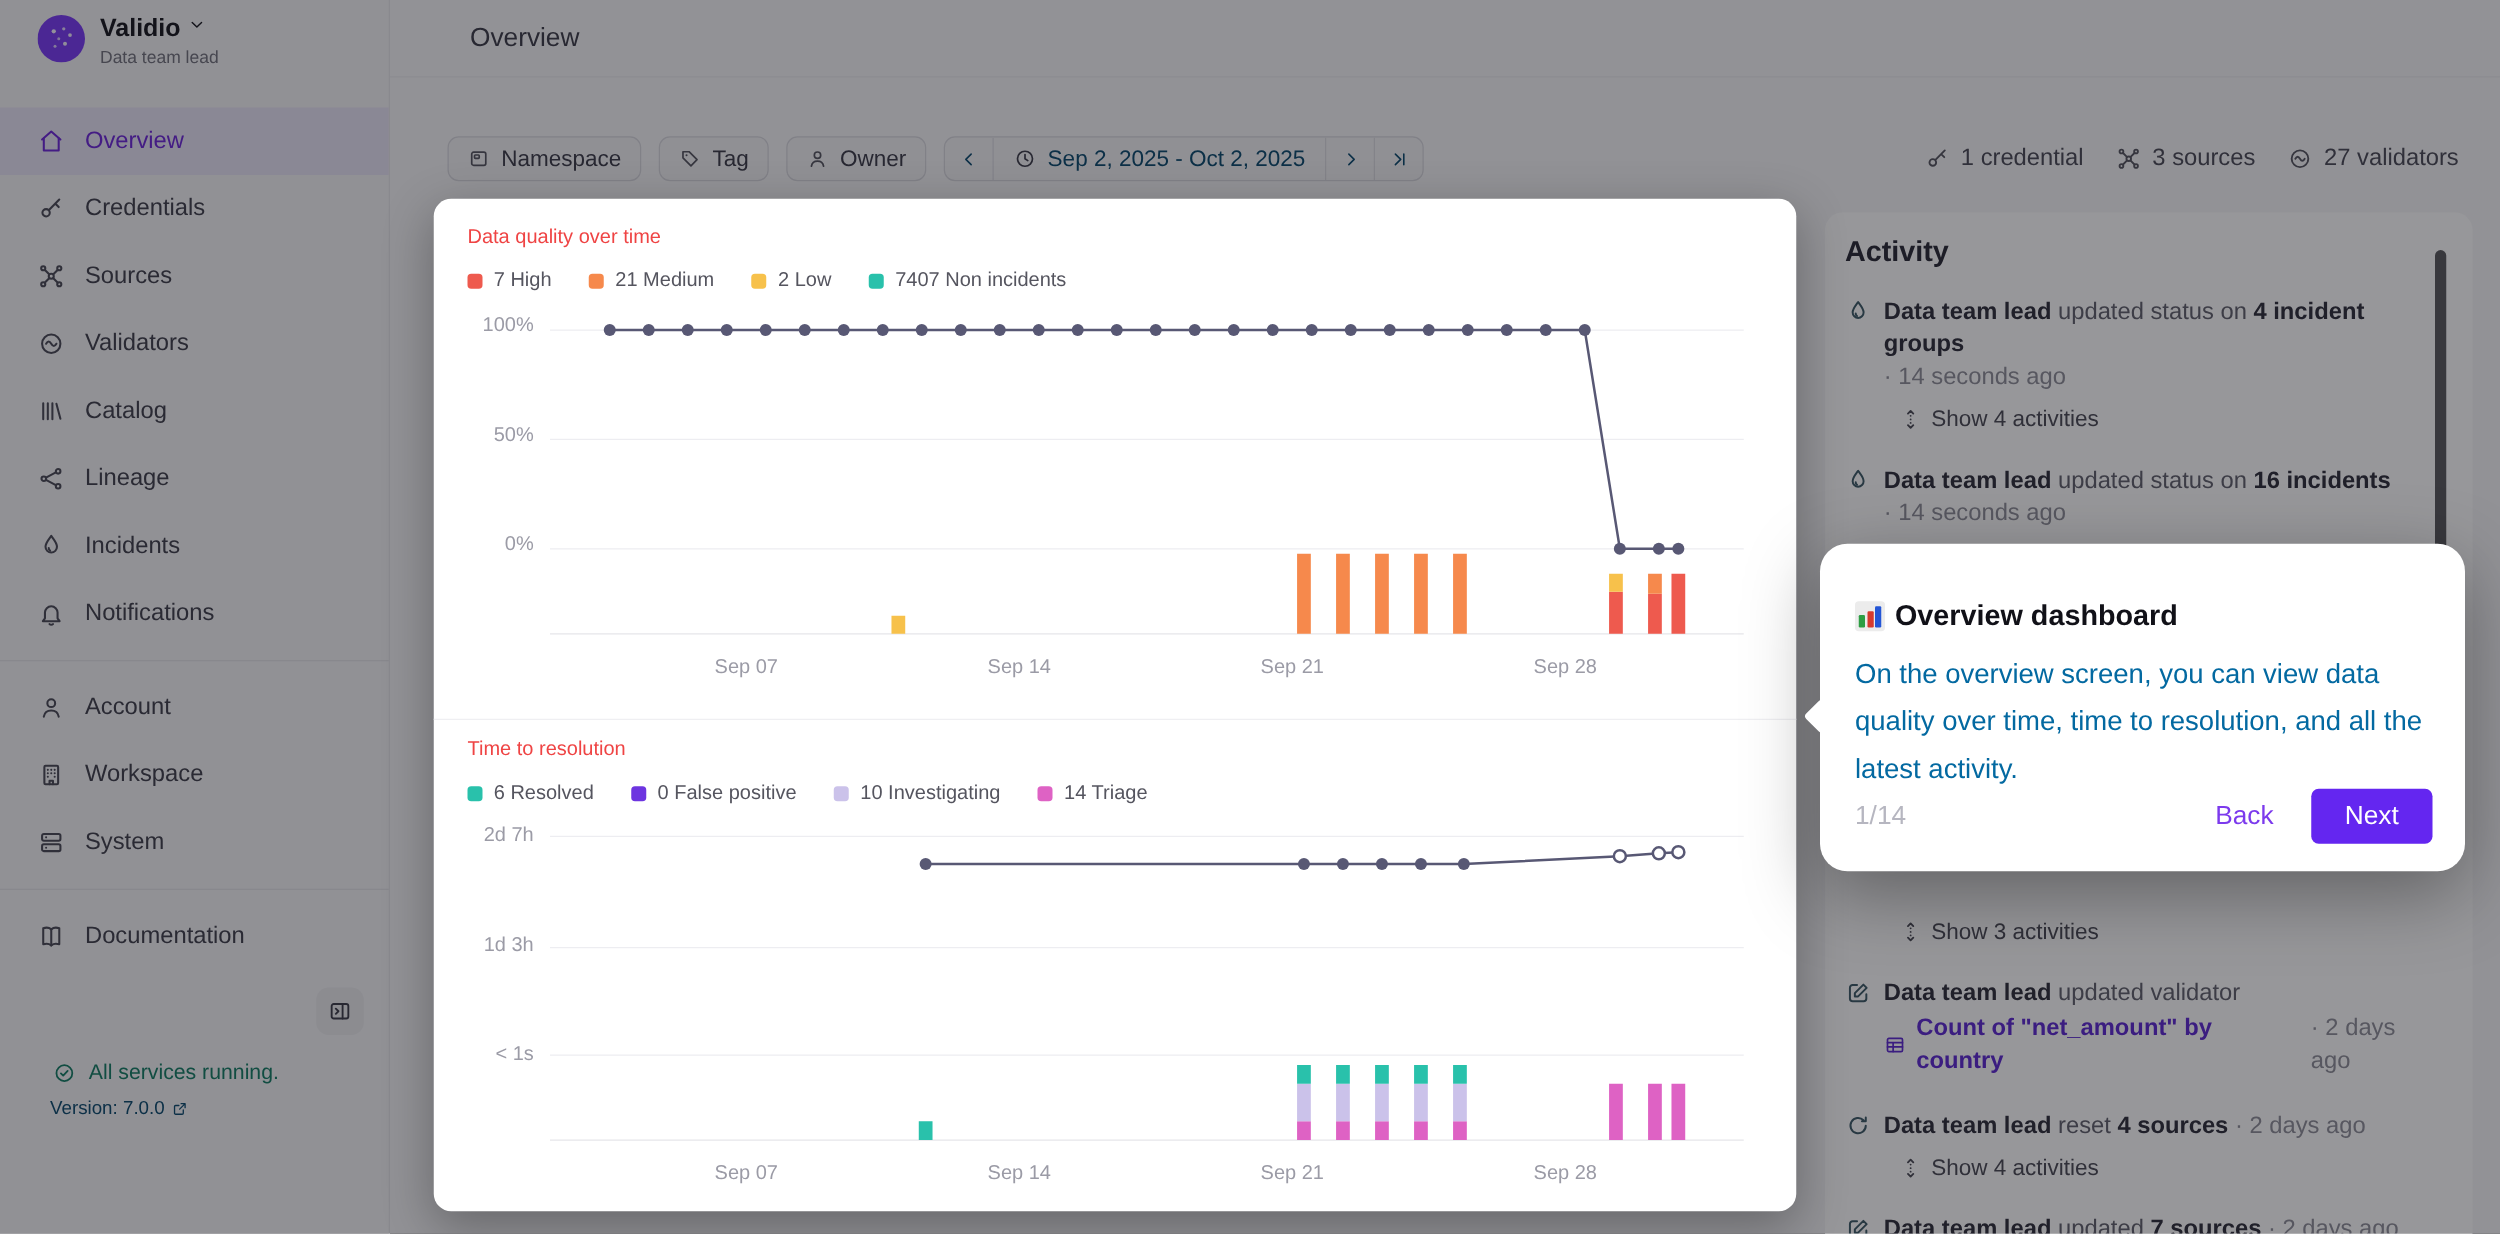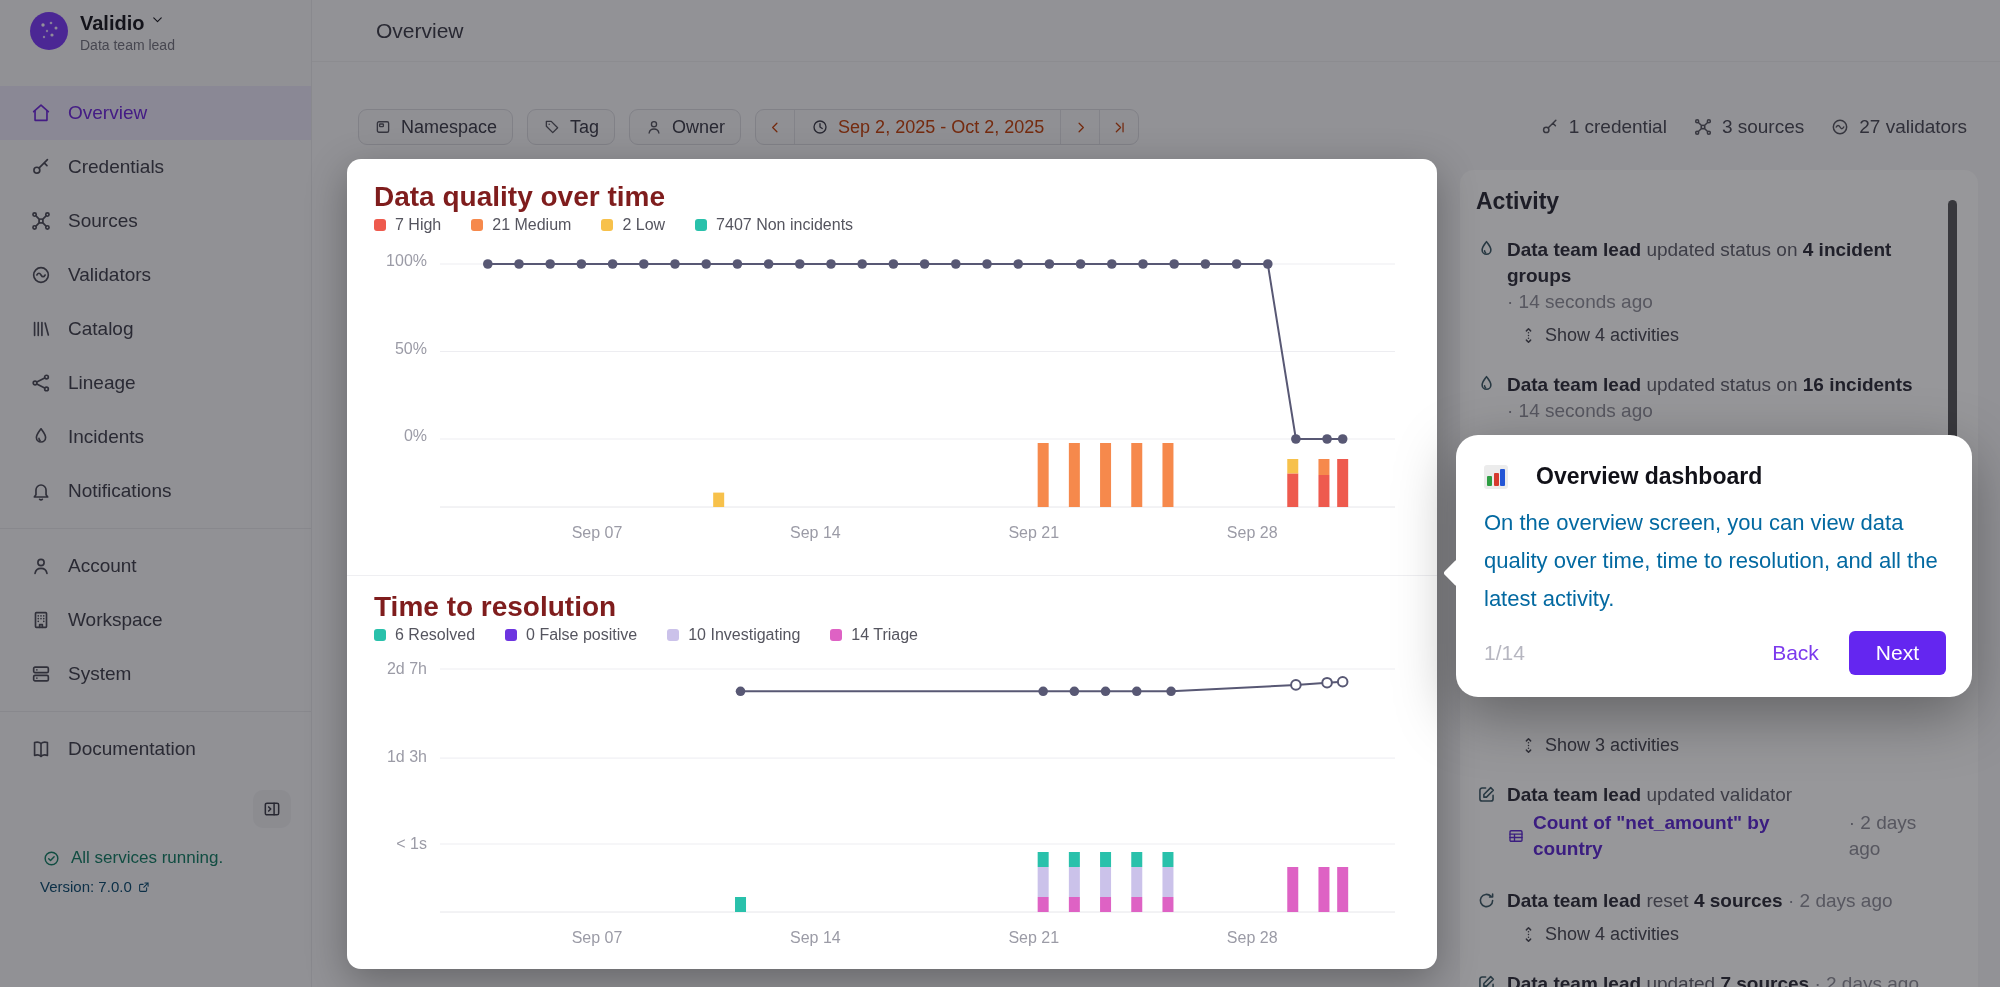--- a/index.html
+++ b/index.html
@@ -39,35 +39,35 @@
   .topbar{position:absolute;left:312px;right:0;top:0;height:61px;background:#f7f7f8;
           border-bottom:1px solid #ebebee;display:flex;align-items:center;}
   .topbar-title{margin-left:64px;font-size:21px;font-weight:500;color:#3c3c49;}
   .filterrow{position:absolute;left:358px;top:109px;display:flex;gap:14px;align-items:center;}
   .chip{display:inline-flex;align-items:center;gap:9px;height:36px;padding:0 15px;
         border:1px solid #d8d8de;border-radius:9px;background:#f3f3f5;font-size:18px;
         color:#3c3c49;cursor:pointer;box-sizing:border-box;}
   .chip .cico{width:18px;height:18px;color:#55555f;}
   .dategroup{display:inline-flex;align-items:stretch;height:36px;border:1px solid #d8d8de;
              border-radius:9px;background:#f3f3f5;overflow:hidden;box-sizing:border-box;}
-  .dcell{display:flex;align-items:center;justify-content:center;cursor:pointer;color:#c2410c;}
+  .dcell{display:flex;align-items:center;justify-content:center;cursor:pointer;color:#0c4a6e;}
   .dcell + .dcell{border-left:1px solid #dcdce1;}
   .dcell.arrow{width:38px;}
   .dcell.arrow svg{width:17px;height:17px;}
   .dcell.main{gap:9px;padding:0 16px;font-size:18px;}
   .dcell.main .cico{width:18px;height:18px;color:#3c3c49;}
   .statsrow{position:absolute;top:116px;right:33px;display:flex;gap:26px;align-items:center;
             font-size:19px;color:#4b4b57;}
   .stat{display:flex;align-items:center;gap:9px;}
   .stat .sico{width:20px;height:20px;color:#55555f;}
 
   
   .charts-card{position:absolute;left:347px;top:159px;width:1090px;height:810px;background:#fff;
                border-radius:14px;z-index:60;box-shadow:0 12px 40px rgba(0,0,0,.30);}
-  .chart-title{position:absolute;left:27px;font-size:28px;font-weight:700;color:#7f1d1d;}
+  .chart-title{position:absolute;left:27px;font-size:16px;font-weight:400;color:#ef4444;}
   .t1{top:22px;} .t2{top:432px;}
   .legend{position:absolute;left:27px;display:flex;gap:30px;align-items:center;}
   .l1{top:57px;} .l2{top:467px;}
   .leg-item{display:flex;align-items:center;gap:9px;font-size:16px;color:#55555f;}
   .leg-sw{width:12px;height:12px;border-radius:3px;flex:0 0 12px;}
   .chart-divider{position:absolute;left:0;right:0;top:416px;height:1px;background:#efeff2;}
   .ytick{position:absolute;left:14px;width:66px;text-align:right;font-size:16px;color:#9b9ba6;}
   .chart-svg{position:absolute;left:93px;width:955px;height:290px;overflow:visible;}
   .cs1{top:95px;} .cs2{top:500px;}
 
@@ -92,21 +92,21 @@
   .scroll-thumb{position:absolute;left:1948px;top:200px;width:9px;height:415px;background:#59595c;
                 border-radius:5px;z-index:10;}
 
   
   .dim-overlay{position:absolute;inset:0;background:rgba(15,15,20,0.43);z-index:50;}
   .tour{position:absolute;left:1456px;top:435px;width:516px;height:262px;background:#fff;
         border-radius:22px;z-index:70;box-shadow:0 18px 60px rgba(0,0,0,.35);box-sizing:border-box;
         padding:28px 26px 0 28px;}
   .tour::before{content:"";position:absolute;left:-9px;top:128px;width:20px;height:20px;background:#fff;
                 transform:rotate(45deg);border-radius:3px;}
-  .tour-titlerow{display:flex;align-items:center;gap:28px;}
+  .tour-titlerow{display:flex;align-items:center;gap:8px;margin-top:16px;}
   .tour-emoji{width:24px;height:24px;position:relative;flex:0 0 24px;background:#ececec;border-radius:3px;}
   .tour-emoji i{position:absolute;bottom:3px;width:5px;border-radius:1px;}
   .tour-emoji .b1{left:3px;height:10px;background:#2e9e44;}
   .tour-emoji .b2{left:9.5px;height:13px;background:#d63a2f;}
   .tour-emoji .b3{left:16px;height:17px;background:#2456d6;}
   .tour-title{font-size:23px;font-weight:700;color:#111118;}
   .tour-body{margin-top:14px;font-size:22px;line-height:38px;color:#0369a1;}
   .tour-footer{position:absolute;left:28px;right:26px;bottom:22px;display:flex;align-items:center;}
   .tour-step{font-size:21px;color:#b6b6c0;}
   .tour-back{margin-left:auto;margin-right:30px;font-size:21px;color:#7c3aed;cursor:pointer;}

